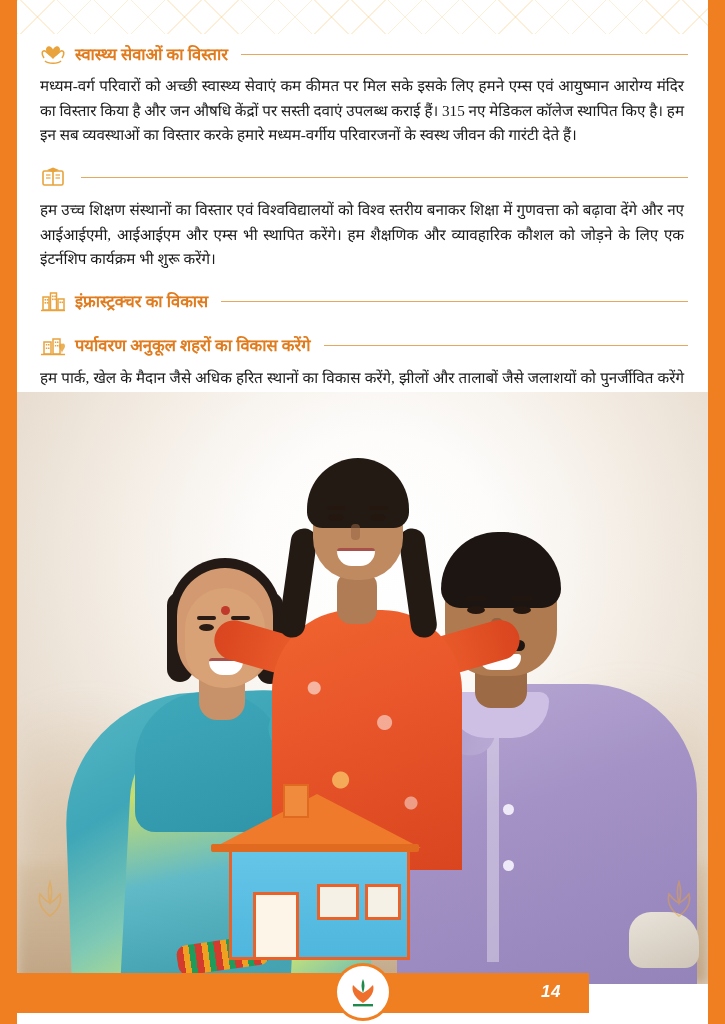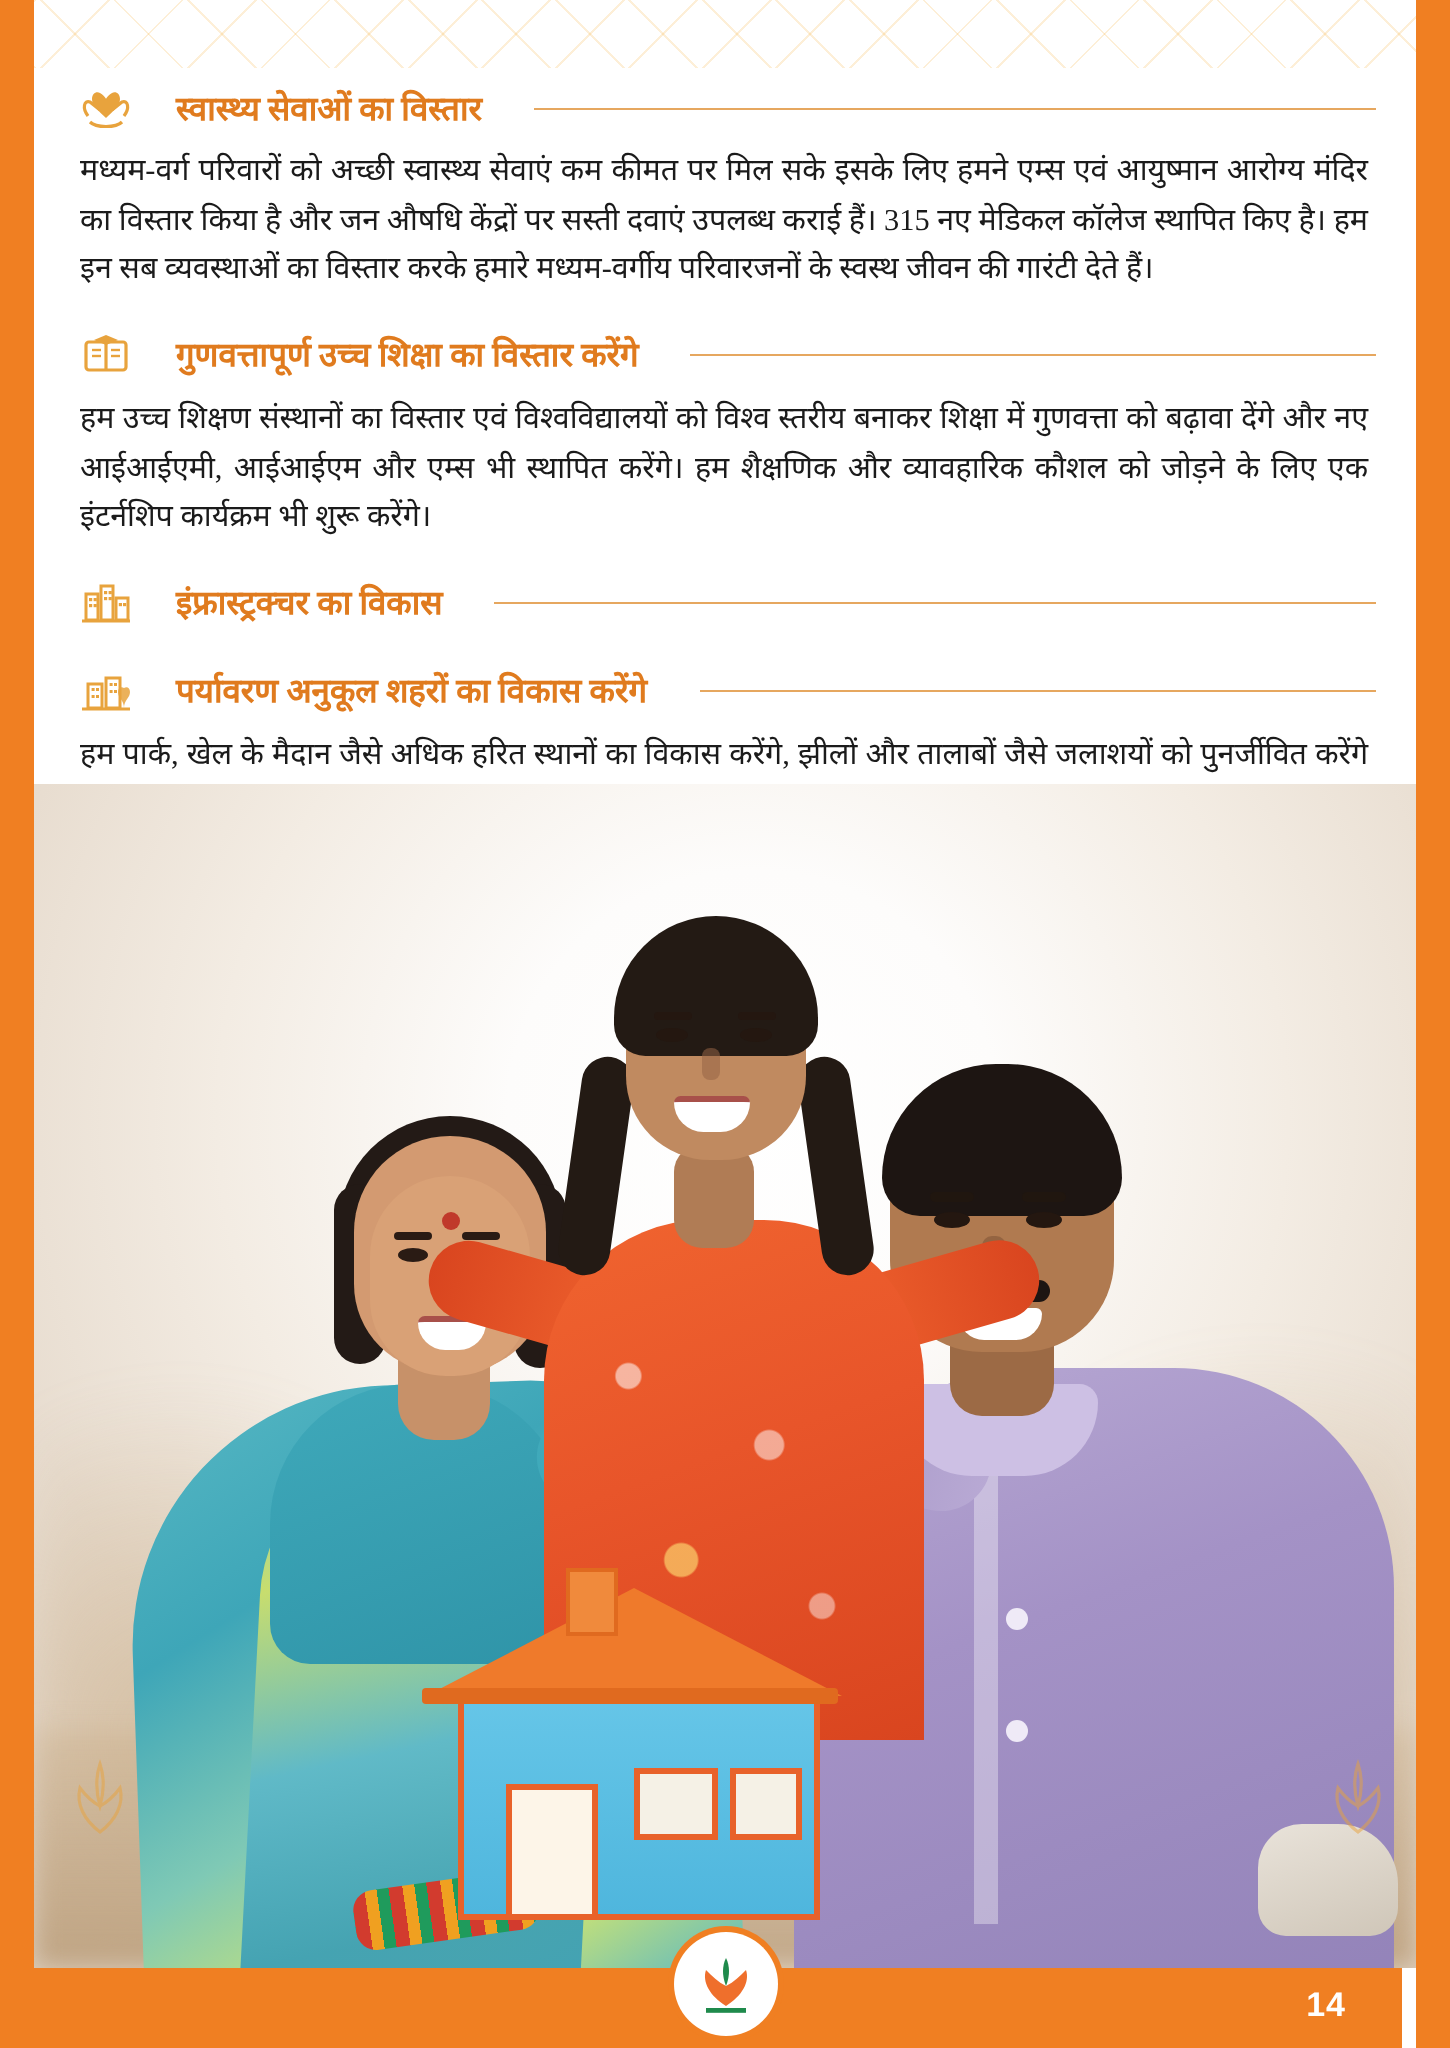--- a/index.html
+++ b/index.html
@@ -54,24 +54,25 @@
       repeating-linear-gradient(135deg,
         rgba(245,166,35,0.18) 0px, rgba(245,166,35,0.18) 1px,
         rgba(255,255,255,0) 1px, rgba(255,255,255,0) 26px),
       repeating-linear-gradient(45deg,
         rgba(245,166,35,0.18) 0px, rgba(245,166,35,0.18) 1px,
         rgba(255,255,255,0) 1px, rgba(255,255,255,0) 26px);
   }
   
   .bottom-bar {
     position: absolute;
-    left: 0; bottom: 0;
-    width: 701px;
+    left: 0; bottom: 11px;
+    width: 589px;
     height: 40px;
     background: #f07f22;
+    font-style: italic;
   }
   .bottom-bar .page-num {
     position: absolute;
     right: 28px;
     top: 9px;
     color: #ffffff;
     font-size: 17px;
     font-weight: bold;
     letter-spacing: 0.5px;
   }
@@ -95,21 +96,21 @@
   .content {
     position: absolute;
     left: 38px;
     top: 38px;
     width: 650px;
   }
   .section { margin-bottom: 14px; }
   .sec-head {
     display: flex;
     align-items: center;
-    gap: 20px;
+    gap: 7px;
     margin-bottom: 6px;
   }
   .sec-icon {
     width: 30px;
     height: 30px;
     flex: 0 0 30px;
     display: flex;
     align-items: center;
     justify-content: center;
   }
@@ -401,21 +402,20 @@
           <svg width="30" height="30" viewBox="0 0 30 30">
             <rect x="5" y="9" width="20" height="14" rx="1.5" fill="none" stroke="#e8a33d" stroke-width="1.6"></rect>
             <line x1="15" y1="9" x2="15" y2="23" stroke="#e8a33d" stroke-width="1.6"></line>
             <line x1="8" y1="13" x2="12.5" y2="13" stroke="#e8a33d" stroke-width="1.2"></line>
             <line x1="8" y1="16" x2="12.5" y2="16" stroke="#e8a33d" stroke-width="1.2"></line>
             <line x1="17.5" y1="13" x2="22" y2="13" stroke="#e8a33d" stroke-width="1.2"></line>
             <line x1="17.5" y1="16" x2="22" y2="16" stroke="#e8a33d" stroke-width="1.2"></line>
             <path d="M9 8 L15 5.5 L21 8 L15 10.5 Z" fill="#e8a33d"></path>
           </svg>
         </span>
-        <span class="sec-title">गुणवत्तापूर्ण उच्च शिक्षा का विस्तार करेंगे</span>
         <span class="rule"></span>
       </div>
       <div class="sec-body">हम उच्च शिक्षण संस्थानों का विस्तार एवं विश्वविद्यालयों को विश्व स्तरीय बनाकर शिक्षा में गुणवत्ता को बढ़ावा देंगे और नए आईआईएमी, आईआईएम और एम्स भी स्थापित करेंगे। हम शैक्षणिक और व्यावहारिक कौशल को जोड़ने के लिए एक इंटर्नशिप कार्यक्रम भी शुरू करेंगे।</div>
     </div>
 
     <div class="section">
       <div class="sec-head">
         <span class="sec-icon">
           <svg width="30" height="30" viewBox="0 0 30 30">
             <rect x="5" y="11" width="6" height="13" fill="none" stroke="#e8a33d" stroke-width="1.5"></rect>

